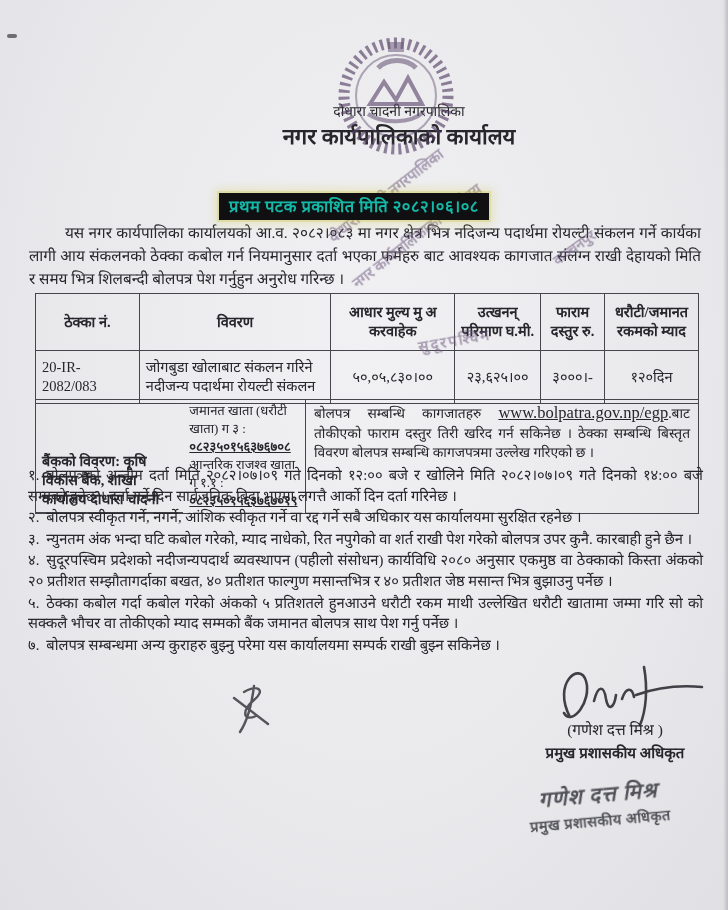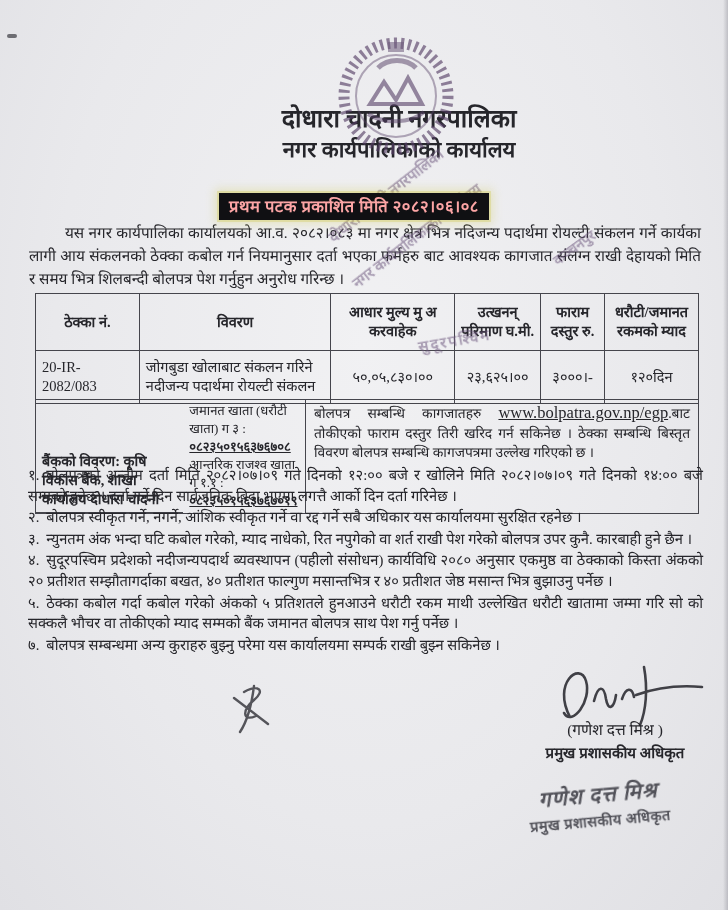--- a/index.html
+++ b/index.html
@@ -17,27 +17,27 @@
   
   .seal-svg{position:absolute;left:318px;top:34px;width:160px;height:135px;z-index:3;opacity:.85;filter:blur(.4px);}
   .seal-frag{position:absolute;z-index:3;color:#6b557c;font-weight:bold;opacity:.55;filter:blur(.5px);white-space:nowrap;pointer-events:none;}
   .sf1{left:336px;top:226px;font-size:15px;transform:rotate(-38deg);transform-origin:left bottom;}
   .sf2{left:360px;top:272px;font-size:15px;transform:rotate(-38deg);transform-origin:left bottom;}
   .sf3{left:560px;top:250px;font-size:14px;transform:rotate(-36deg);transform-origin:left bottom;}
   .sf4{left:420px;top:336px;font-size:15px;transform:rotate(-10deg);transform-origin:left bottom;letter-spacing:2px;}
 
   
   .header{position:absolute;left:70px;right:0;top:104px;text-align:center;z-index:2;line-height:1.18;}
-  .h1{font-size:25px;font-weight:bold;}
+  .h1{font-size:14px;font-weight:normal;}
   .h2{font-size:22px;font-weight:bold;margin-top:3px;}
   .h3{font-size:17px;margin-top:4px;}
 
   
   .pub-wrap{position:absolute;left:0;right:20px;top:193px;text-align:center;z-index:4;}
-  .pub{display:inline-block;background:#101013;color:#fca5a5;font-weight:bold;font-size:16.5px;
+  .pub{display:inline-block;background:#101013;color:#14b8a6;font-weight:bold;font-size:16.5px;
     padding:1px 10px 3px;letter-spacing:.5px;
     box-shadow:0 0 0 2px rgba(205,198,70,.30), 0 0 9px 4px rgba(205,198,70,.28);}
 
   
   .intro{position:absolute;left:29px;right:27px;top:221px;font-size:15.3px;line-height:23px;
     text-align:justify;text-indent:36px;}
 
   
   table.main{position:absolute;left:35px;top:293px;width:664px;border-collapse:collapse;
     font-size:14.5px;border-radius:23px;}

